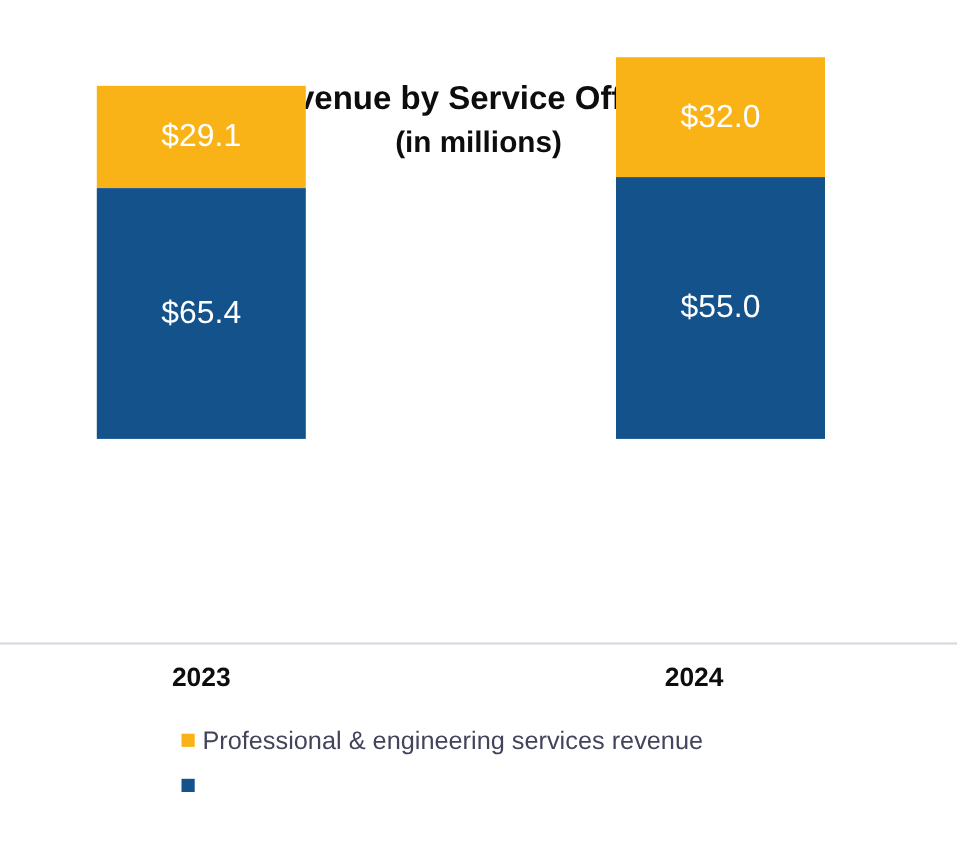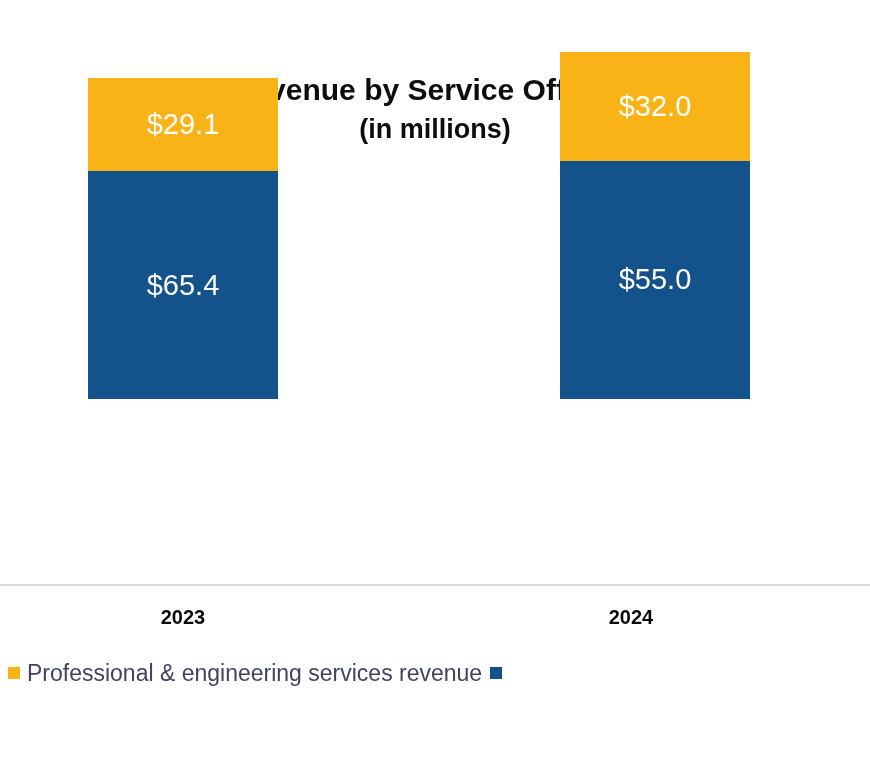--- a/index.html
+++ b/index.html
@@ -97,36 +97,36 @@
     line-height: 1;
     white-space: nowrap;
   }
 
   
   .cat-label {
     position: absolute;
     top: 602px;
     width: 190px;
     text-align: center;
-    font-size: 20px;
+    font-size: 24px;
     font-weight: bold;
     color: #0d0d0d;
     line-height: 30px;
   }
   .cat-label.c-2023 { left: 88px; }
   .cat-label.c-2024 { left: 536px; }
 
   
   .legend {
     position: absolute;
     left: 0;
     top: 652px;
     width: 824px;
     display: flex;
-    flex-direction: row;
+    flex-direction: column;
     align-items: center;
   }
   .legend-item {
     display: flex;
     align-items: center;
     height: 41px;
     width: 510px;
     padding-left: 8px;
     box-sizing: border-box;
   }

